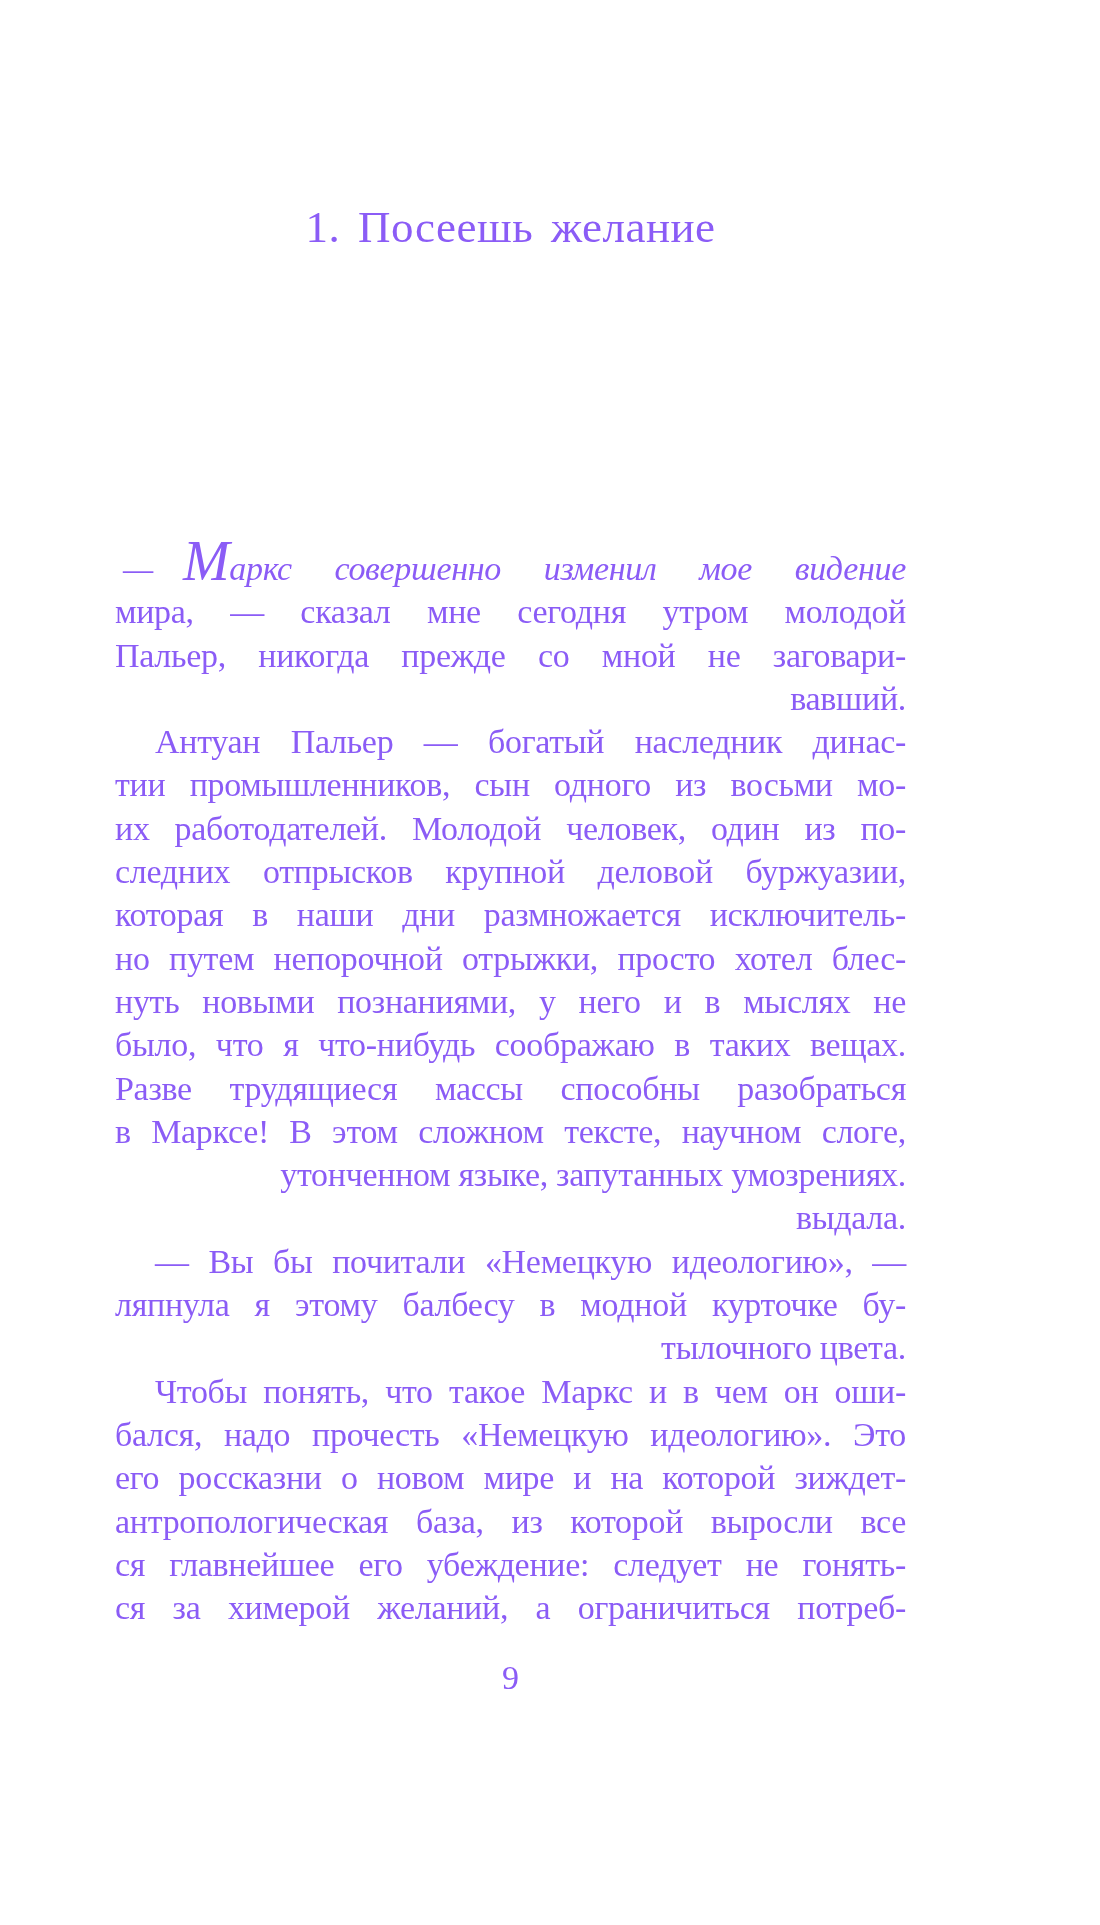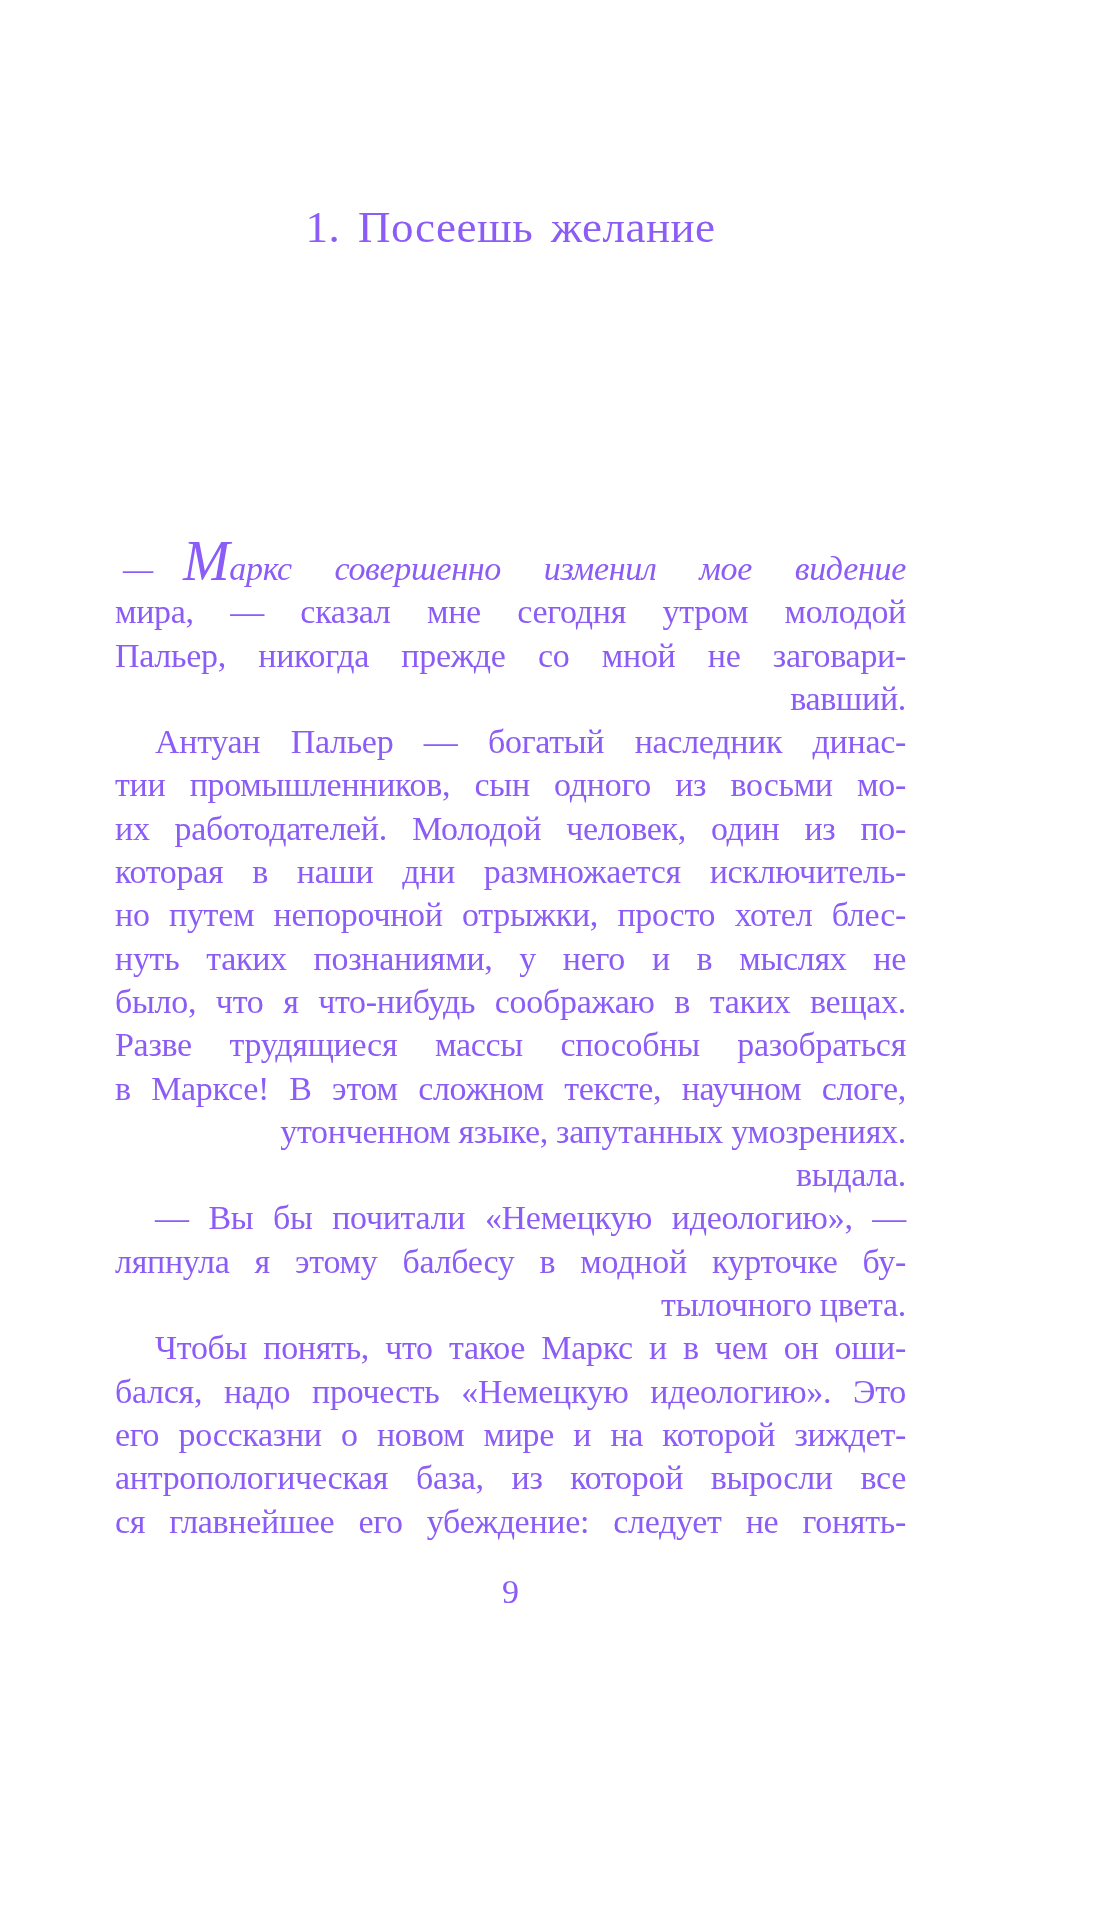--- a/index.html
+++ b/index.html
@@ -73,32 +73,34 @@
   <div class="text-block">
     <h1 class="title">1. Посеешь желание</h1>
     <div class="body">
         <div class="line justify first"><span class="dash">—</span><span class="initial">М</span><span>аркс совершенно изменил мое видение</span></div>
         <div class="line justify">мира, — сказал мне сегодня утром молодой</div>
         <div class="line justify">Пальер, никогда прежде со мной не заговари-</div>
         <div class="line">вавший.</div>
         <div class="line justify indent">Антуан Пальер — богатый наследник динас-</div>
         <div class="line justify">тии промышленников, сын одного из восьми мо-</div>
         <div class="line justify">их работодателей. Молодой человек, один из по-</div>
+        <div class="line justify">следних отпрысков крупной деловой буржуазии,</div>
         <div class="line justify">которая в наши дни размножается исключитель-</div>
         <div class="line justify">но путем непорочной отрыжки, просто хотел блес-</div>
-        <div class="line justify">нуть таких познаниями, у него и в мыслях не</div>
+        <div class="line justify">нуть новыми познаниями, у него и в мыслях не</div>
         <div class="line justify">было, что я что-нибудь соображаю в таких вещах.</div>
         <div class="line justify">Разве трудящиеся массы способны разобраться</div>
         <div class="line justify">в Марксе! В этом сложном тексте, научном слоге,</div>
         <div class="line">утонченном языке, запутанных умозрениях.</div>
         <div class="line">выдала.</div>
         <div class="line justify indent">— Вы бы почитали «Немецкую идеологию», —</div>
         <div class="line justify">ляпнула я этому балбесу в модной курточке бу-</div>
         <div class="line">тылочного цвета.</div>
         <div class="line justify indent">Чтобы понять, что такое Маркс и в чем он оши-</div>
         <div class="line justify">бался, надо прочесть «Немецкую идеологию». Это</div>
         <div class="line justify">его россказни о новом мире и на которой зиждет-</div>
         <div class="line justify">антропологическая база, из которой выросли все</div>
         <div class="line justify">ся главнейшее его убеждение: следует не гонять-</div>
+        <div class="line justify">ся за химерой желаний, а ограничиться потреб-</div>
       </div>
     <div class="page-number">9</div>
   </div>
 </div>
 
 </body></html>

